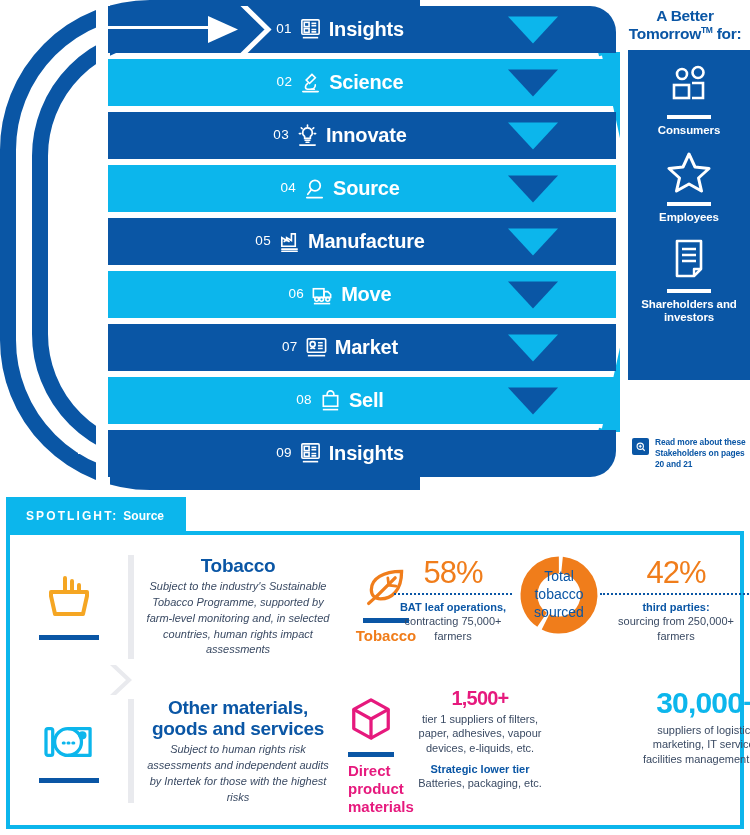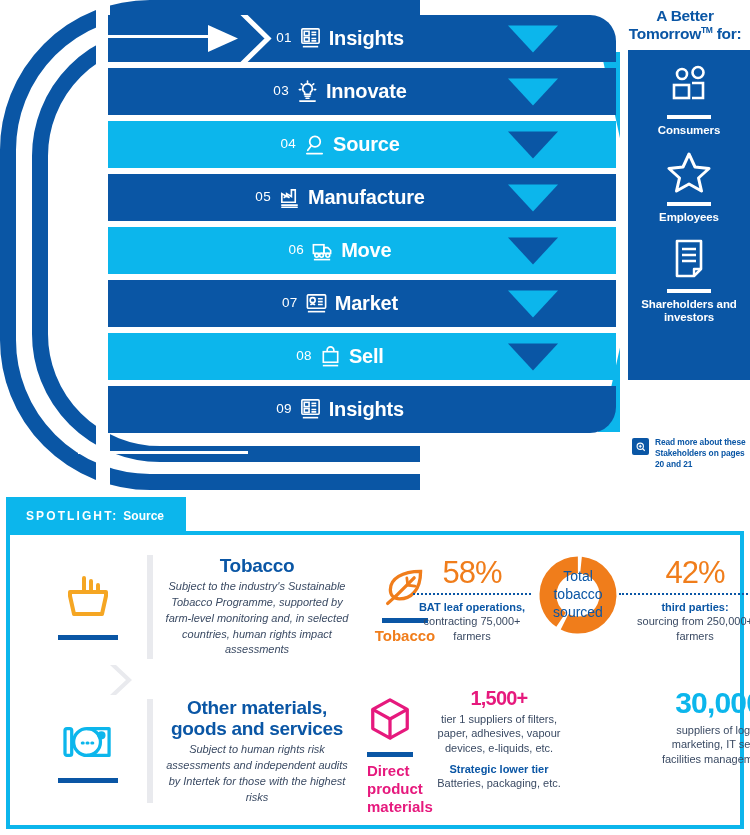--- a/index.html
+++ b/index.html
@@ -8,21 +8,21 @@
     font-family:"Liberation Sans",sans-serif;
     color:#0b3c7d;
   }
   .stage{position:absolute;left:0;top:0;width:750px;height:835px;}
 
   
   #chain{position:absolute;left:0;top:0;width:750px;height:490px;}
 
   .loop-svg{position:absolute;left:0;top:0;width:620px;height:490px;}
 
-  .rows{position:absolute;left:108px;top:15px;width:508px;}
+  .rows{position:absolute;left:108px;top:6px;width:508px;}
   .row{
     position:relative;height:47px;margin-bottom:6px;
     display:flex;align-items:center;justify-content:center;
     box-sizing:border-box;
   }
   .row.dark{background:#0a56a5;}
   .row.light{background:#0cb6ec;}
   .row.first{border-top-right-radius:26px;}
   .row.last{border-bottom-right-radius:26px;margin-bottom:0;}
 
@@ -73,21 +73,21 @@
   
   #spotlight{position:absolute;left:6px;top:497px;width:738px;height:332px;}
   .sp-tab{
     position:absolute;left:0;top:0;height:38px;background:#0cb6ec;
     display:flex;align-items:center;padding:0 22px 0 20px;box-sizing:border-box;
   }
   .sp-tab .sp-a{font-size:12px;font-weight:700;color:#fff;letter-spacing:2.1px;}
   .sp-tab .sp-b{font-size:12px;font-weight:700;color:#fff;letter-spacing:0;margin-left:5px;}
   .sp-body{
     position:absolute;left:0;top:34px;width:738px;height:298px;
-    border:4px solid #0cb6ec;box-sizing:border-box;background:#fff;padding-left:19px;
+    border:4px solid #0cb6ec;box-sizing:border-box;background:#fff;
   }
 
   .sp-row{position:relative;height:143px;display:flex;align-items:center;}
   .sp-row.two{height:146px;}
 
   .sp-icon-cell{flex:0 0 118px;display:flex;flex-direction:column;align-items:center;justify-content:center;}
   .sp-icon-rule{width:60px;height:5px;background:#0a56a5;margin-top:9px;}
 
   .sp-divider{flex:0 0 6px;height:104px;background:#e9eaee;}
 
@@ -159,20 +159,35 @@
               <rect x="5.5" y="11" width="5" height="4"></rect>
               <path d="M13 5.5 h5 M13 8 h5 M13 12 h5 M13 14.5 h5"></path>
               <path d="M4 20.5 h16"></path>
             </svg>
           </span>
           <span class="label">Insights</span>
         </div>
         <div class="tri on-dark"></div>
       </div>
 
+      <div class="row light">
+        <div class="row-inner">
+          <span class="num">02</span>
+          <span class="ico">
+            <svg width="23" height="23" viewBox="0 0 24 24" fill="none" stroke="#fff" stroke-width="1.7" stroke-linecap="round">
+              <path d="M13.5 3.5 l3.5 3.5 -6 6 -3.5 -3.5 z"></path>
+              <path d="M9 13 c-3 2 -3 6 0 6 h7"></path>
+              <path d="M12.5 19 a4.5 4.5 0 0 0 4.5 -4.5"></path>
+              <path d="M4 21.5 h16"></path>
+            </svg>
+          </span>
+          <span class="label">Science</span>
+        </div>
+        <div class="tri on-light"></div>
+      </div>
 
       <div class="row dark">
         <div class="row-inner">
           <span class="num">03</span>
           <span class="ico">
             <svg width="23" height="23" viewBox="0 0 24 24" fill="none" stroke="#fff" stroke-width="1.7" stroke-linecap="round">
               <path d="M12 4 a5 5 0 0 1 3 9 v2 h-6 v-2 a5 5 0 0 1 3 -9 z"></path>
               <path d="M9.5 17 h5 M10.5 19 h3"></path>
               <path d="M12 1 v1.5 M5.5 4 l1 1 M18.5 4 l-1 1 M3.5 10 h1.5 M19 10 h1.5"></path>
               <path d="M4 22 h16"></path>

